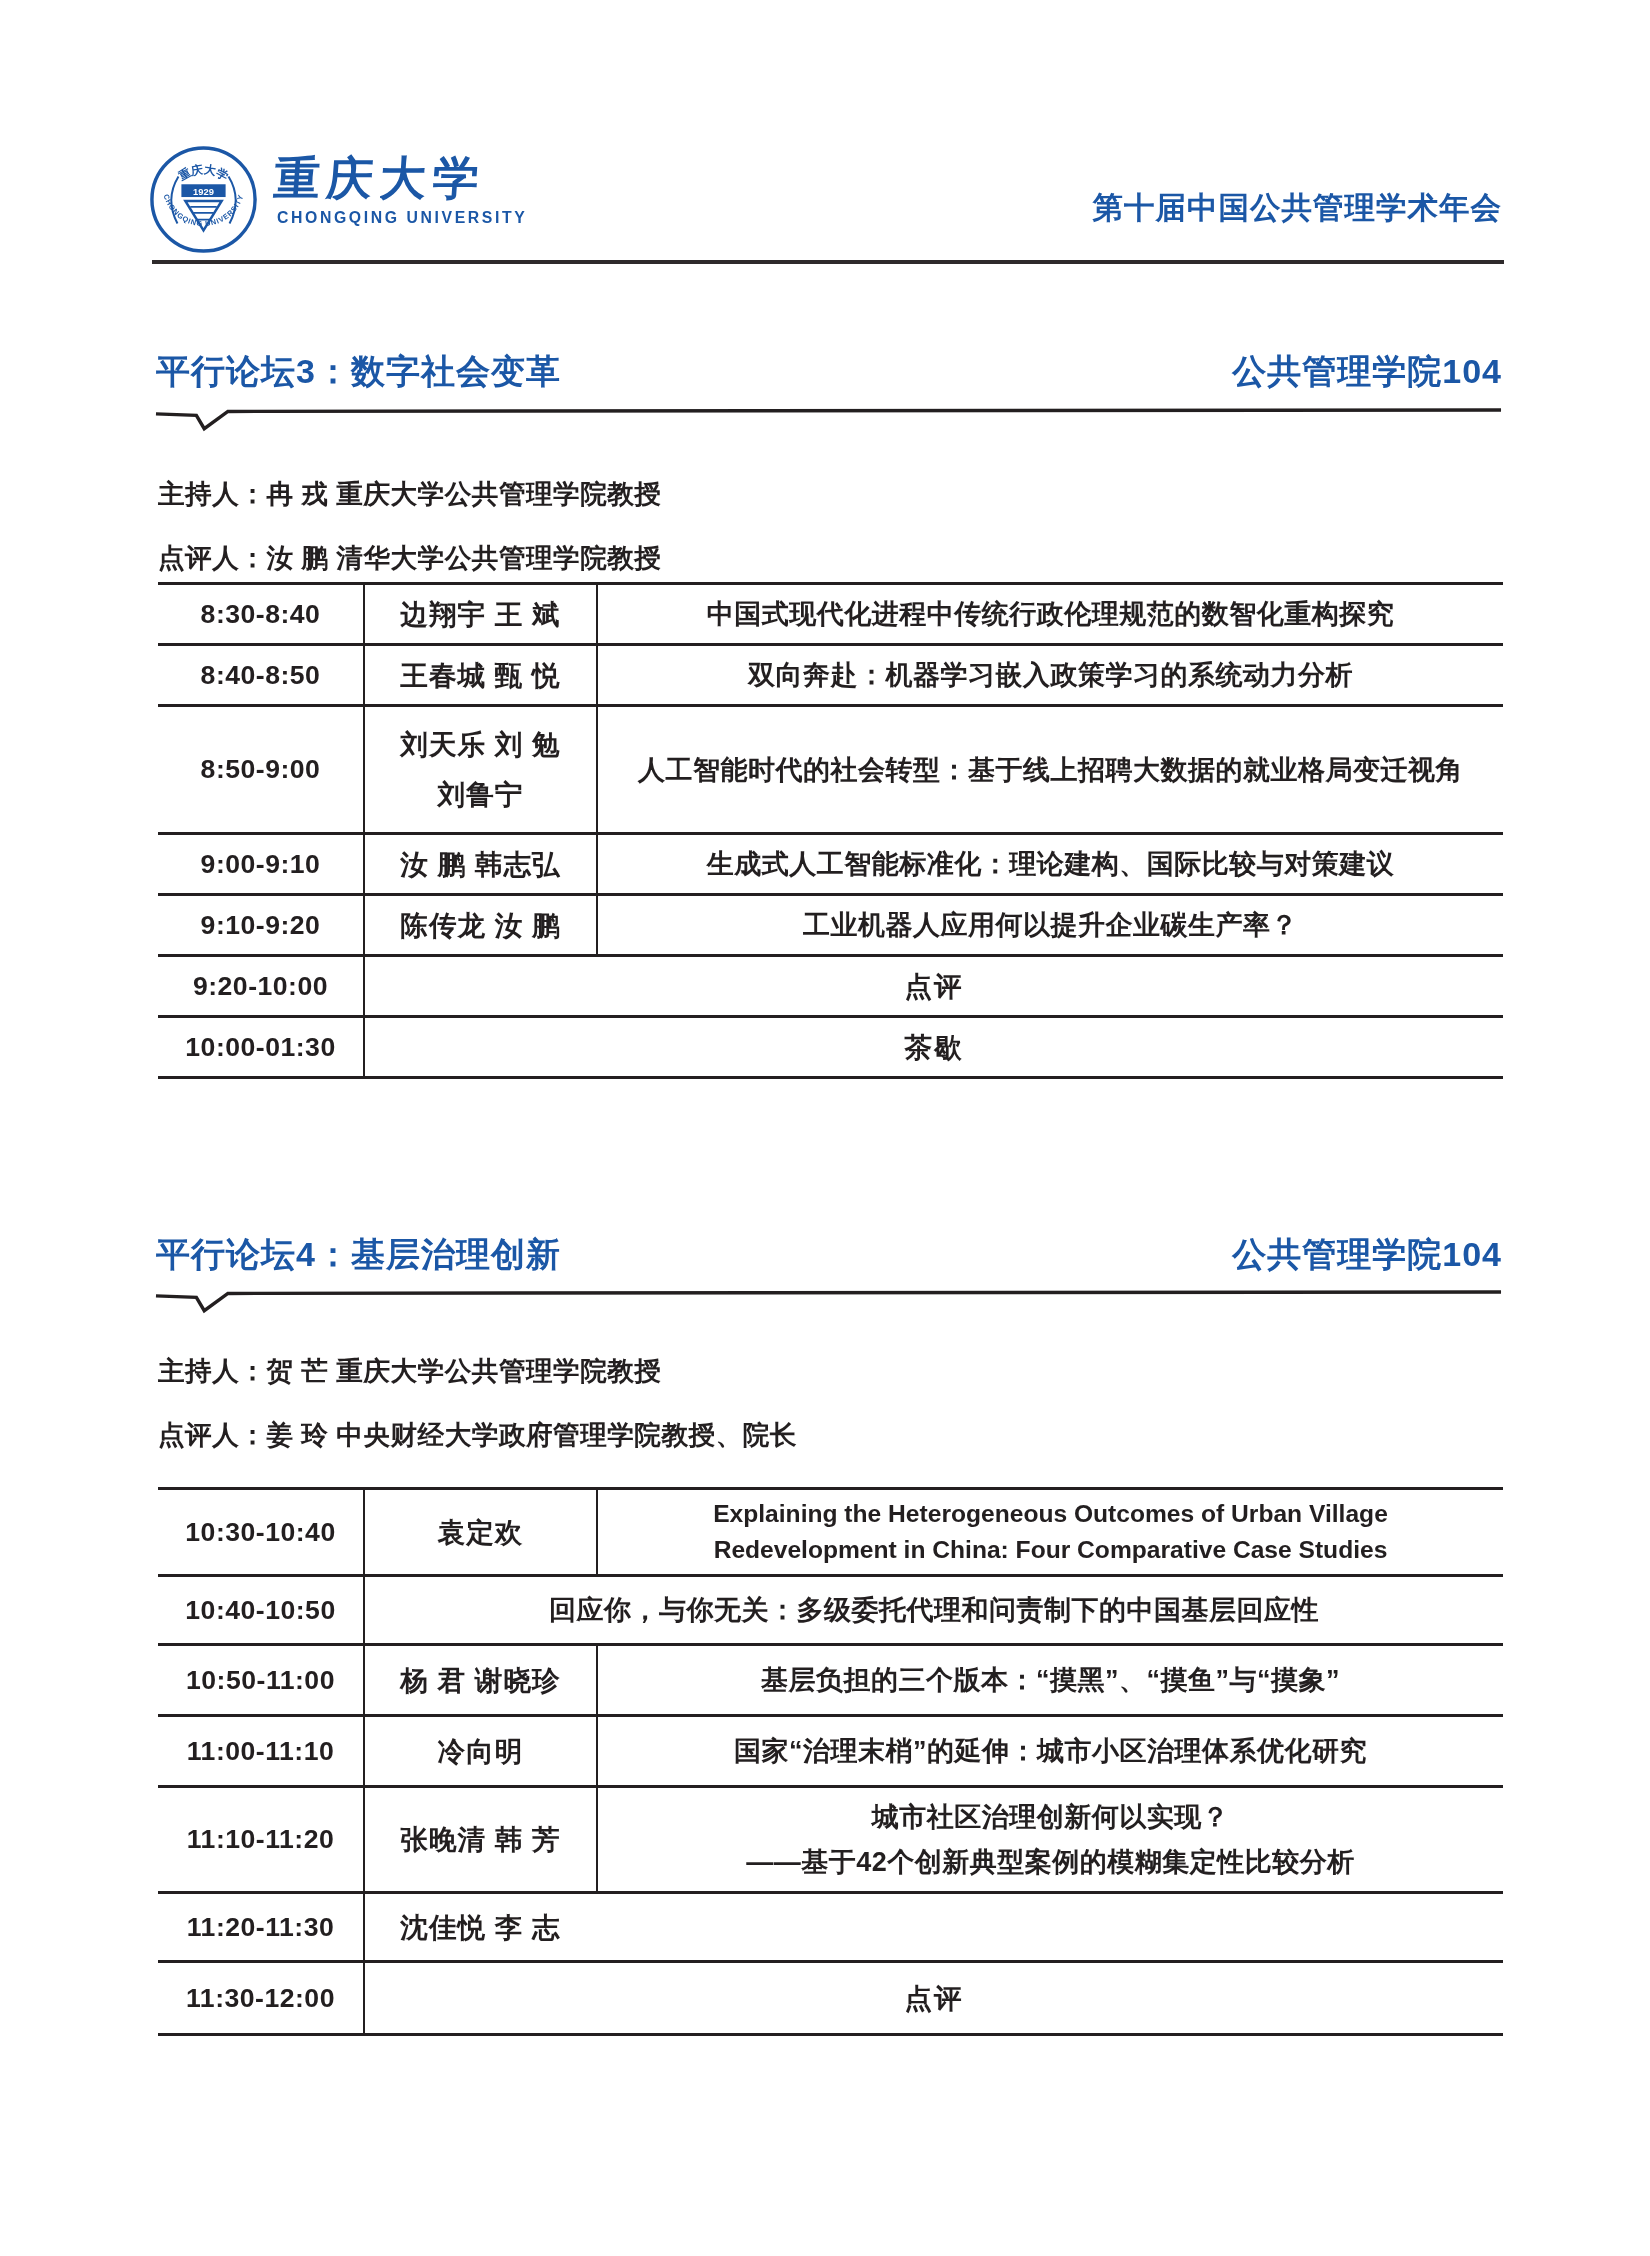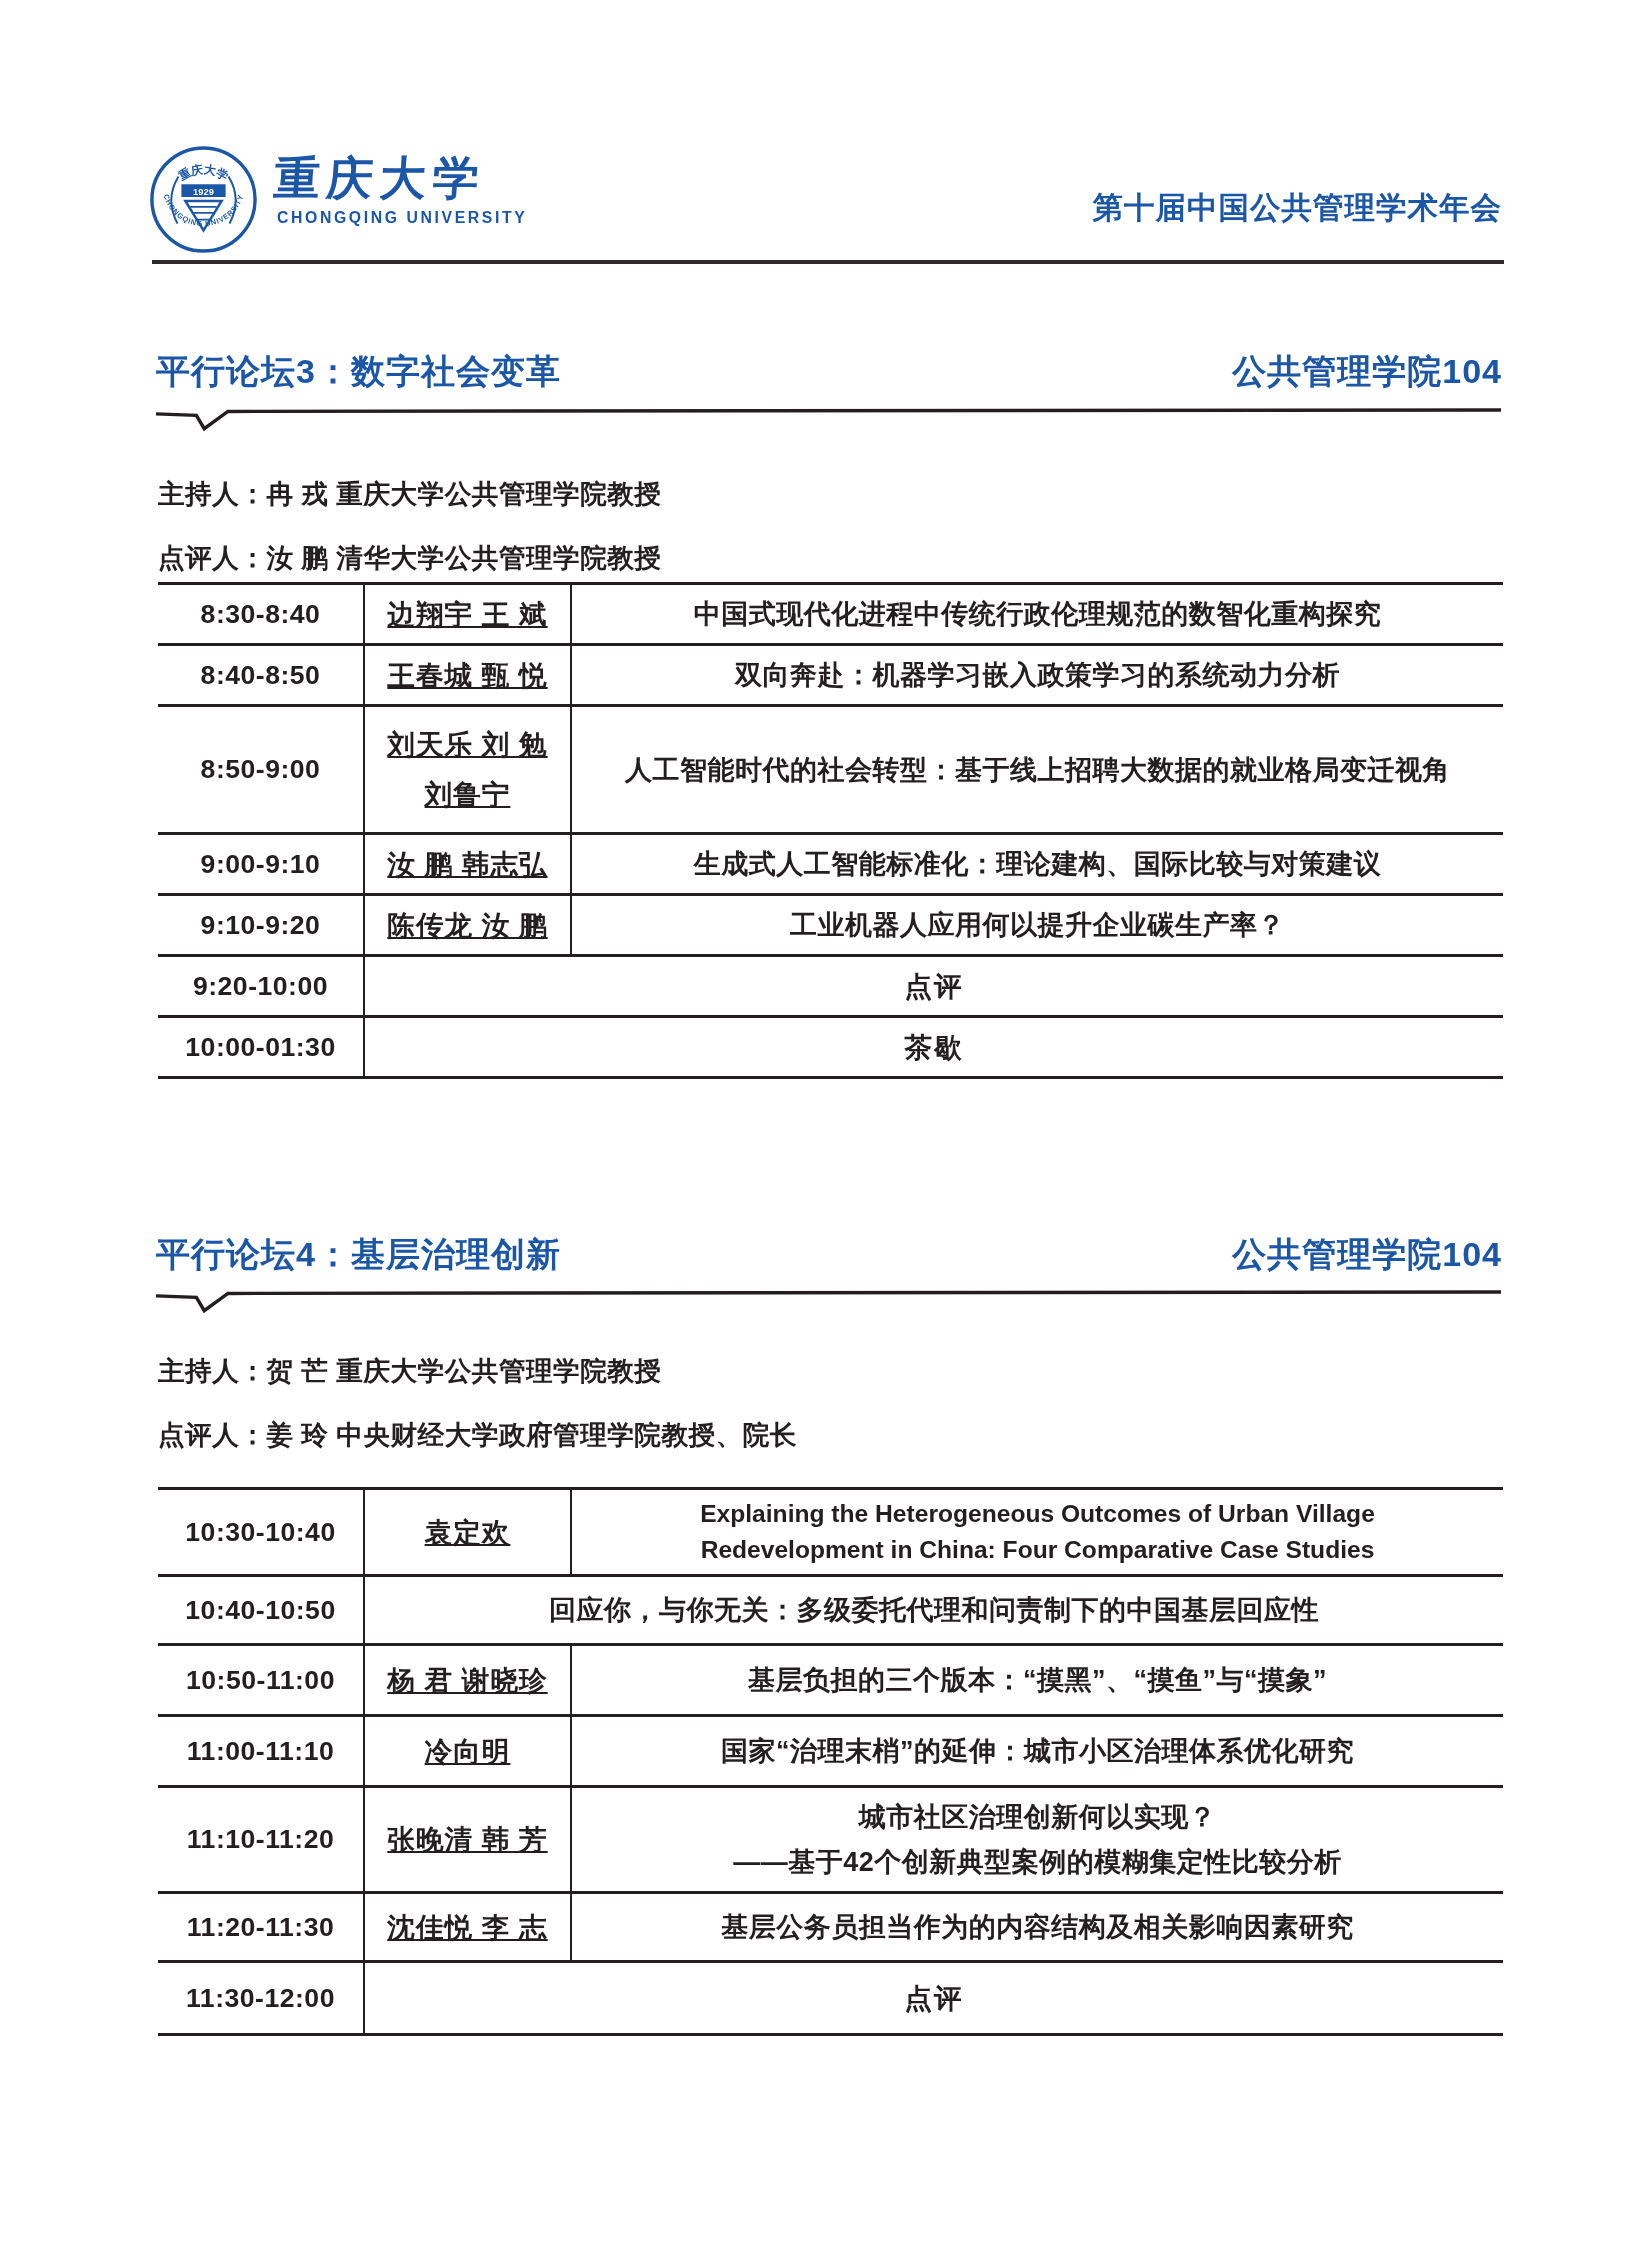--- a/index.html
+++ b/index.html
@@ -21,22 +21,22 @@
 
   
   .sec-title { font-size:34px; font-weight:800; letter-spacing:1px; }
   .host-line { font-size:26.6px; font-weight:700; letter-spacing:0.5px; }
 
   
   .tbl { position:absolute; left:158px; width:1345px; border-top:3px solid var(--ink); }
   .tbl-row { display:flex; border-bottom:3px solid var(--ink); align-items:stretch; }
   .cell { display:flex; flex-direction:column; align-items:center; justify-content:center; }
   .cell-time  { width:205px; font-size:26.6px; font-weight:700; letter-spacing:0.5px; }
-  .cell-names { width:207px; border-left:2px solid var(--ink); font-size:27.6px; font-weight:700;
-                justify-content:space-evenly; padding:5.9px 3.9px; letter-spacing:1px;text-decoration:underline; }
+  .cell-names { width:233px; border-left:2px solid var(--ink); font-size:27.6px; font-weight:700;
+                justify-content:space-evenly; padding:5.9px 3.9px; letter-spacing:1px; }
   .cell-title { flex:1; border-left:2px solid var(--ink); font-size:27px; font-weight:700;
                 padding:7.9px 15.8px; gap:9.9px; letter-spacing:0.5px; }
   .cell-title.latin { font-size:24.6px; gap:7.9px; letter-spacing:0; }
   .cell-merged { flex:1; border-left:2px solid var(--ink); font-size:27.6px; font-weight:700; letter-spacing:2px;font-family:Liberation Mono, monospace; }
 </style>
 </head>
 <body>
 
 <div class="page">
 
@@ -187,23 +187,20 @@
         <div class="cell cell-title">
           <div class="">城市社区治理创新何以实现？</div>
           <div class="">——基于42个创新典型案例的模糊集定性比较分析</div>
         </div>
       </div>
       <div class="tbl-row" style="min-height: 69px;">
         <div class="cell cell-time">11:20-11:30</div>
         <div class="cell cell-names">
           <div class="">沈佳悦 李 志</div>
         </div>
-        <div class="cell cell-title">
-          <div class="">基层公务员担当作为的内容结构及相关影响因素研究</div>
-        </div>
       </div>
       <div class="tbl-row" style="min-height: 73px;">
         <div class="cell cell-time">11:30-12:00</div>
         <div class="cell cell-merged">点评</div>
       </div>
     </div>
 
 </div>
 
 

